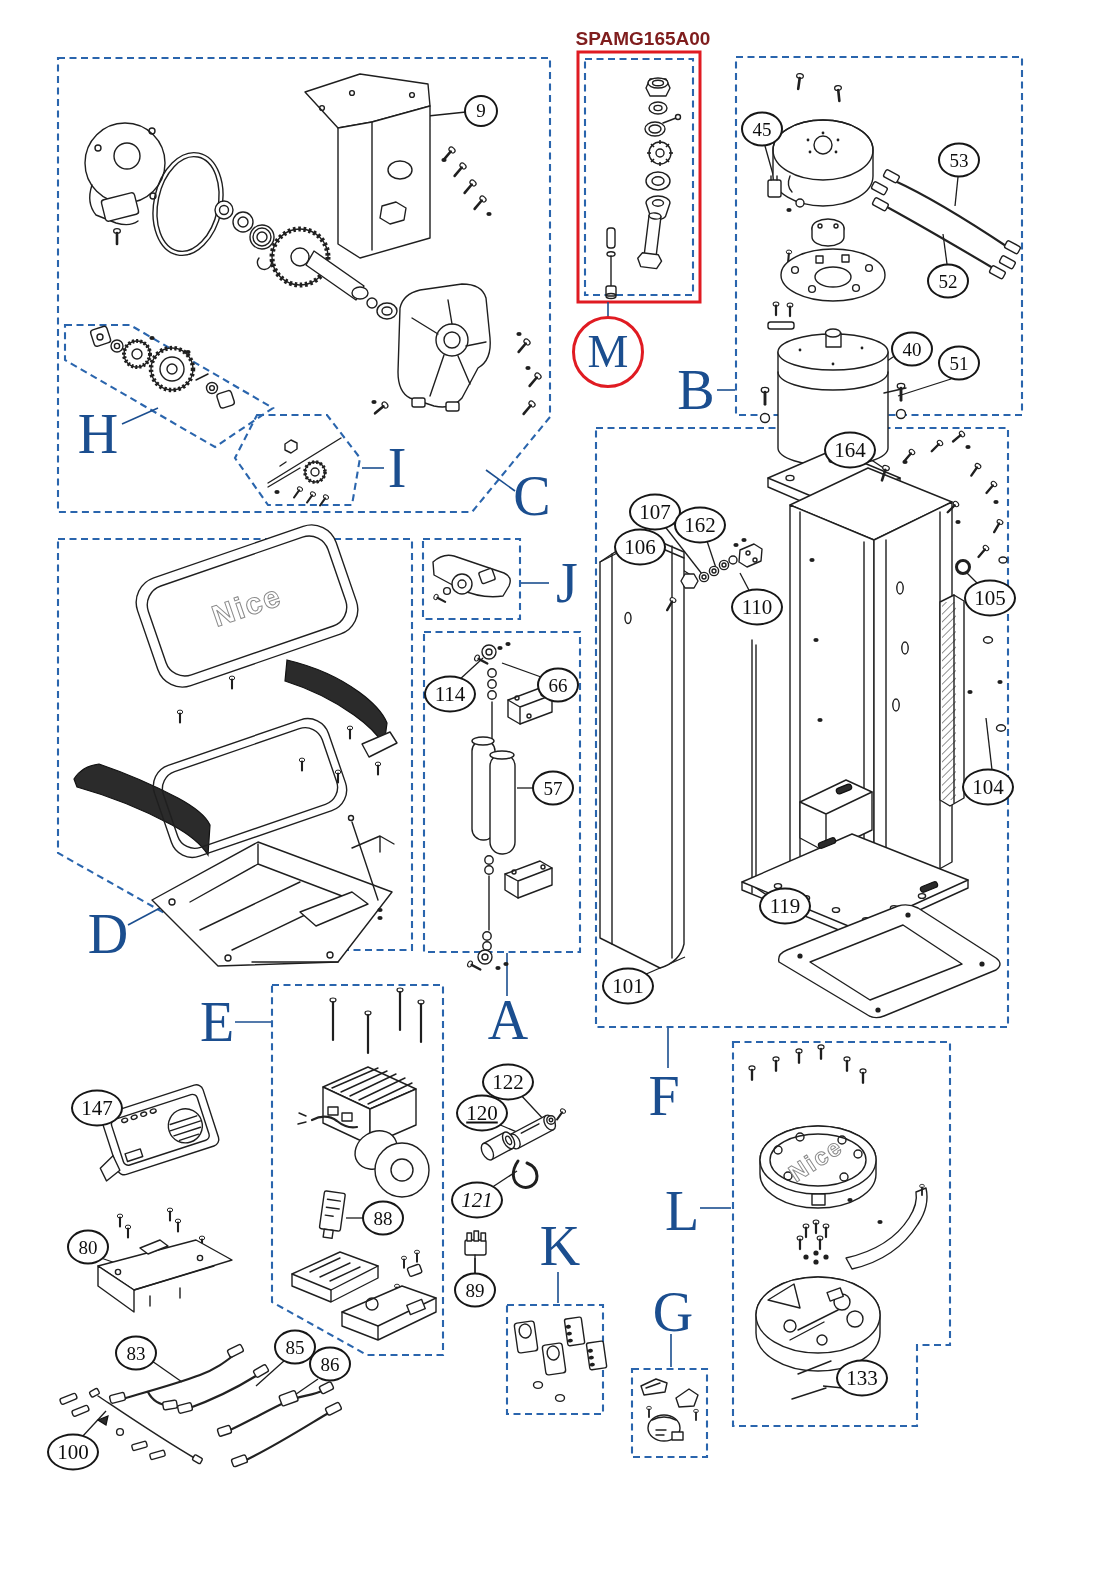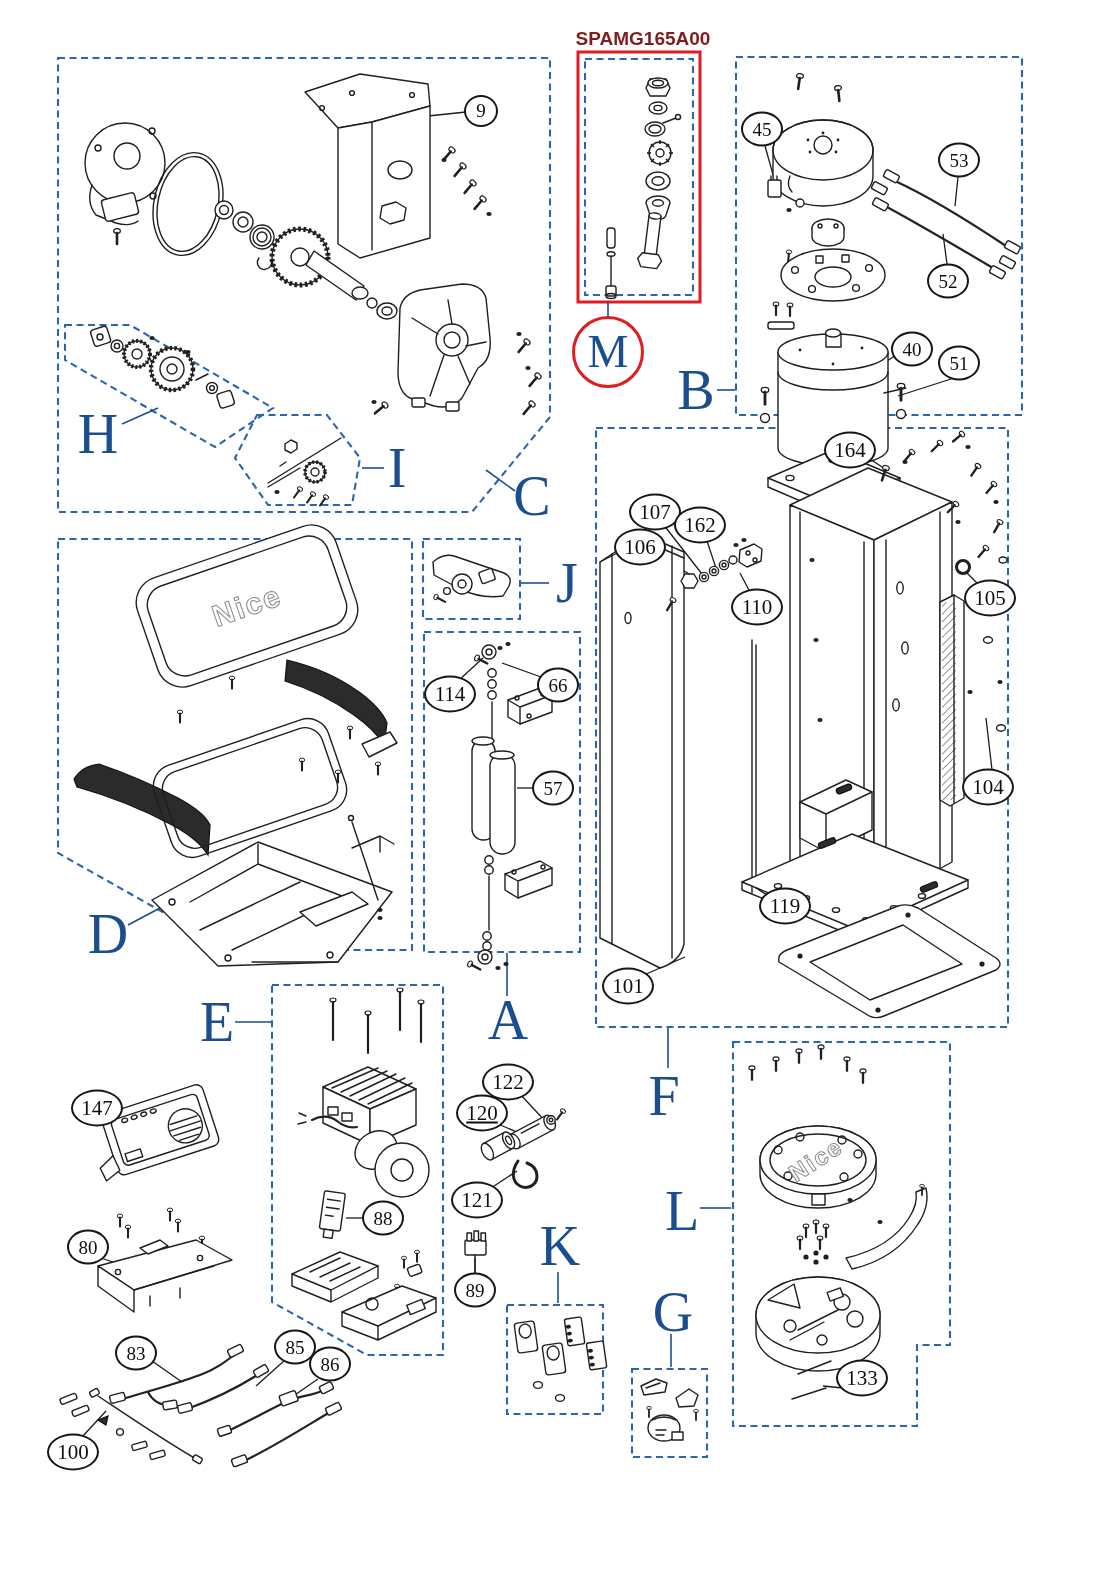--- a/index.html
+++ b/index.html
@@ -706,21 +706,21 @@
       <div class="callout s3" style="left: 757px; top: 607px;">110</div>
       <div class="callout s3" style="left: 990px; top: 598px;">105</div>
       <div class="callout s3" style="left: 988px; top: 787px;">104</div>
       <div class="callout s3" style="left: 785px; top: 906px;">119</div>
       <div class="callout s3" style="left: 628px; top: 986px;">101</div>
       <div class="callout s3" style="left: 450px; top: 694px;">114</div>
       <div class="callout s2" style="left: 558px; top: 685px;">66</div>
       <div class="callout s2" style="left: 553px; top: 788px;">57</div>
       <div class="callout s3" style="left: 508px; top: 1082px;">122</div>
       <div class="callout s3" style="left: 482px; top: 1113px; text-decoration: underline;">120</div>
-      <div class="callout s3" style="left: 477px; top: 1200px;">121</div>
+      <div class="callout s3" style="left: 477px; top: 1200px; font-style: italic;">121</div>
       <div class="callout s2" style="left: 475px; top: 1290px;">89</div>
       <div class="callout s3" style="left: 97px; top: 1108px;">147</div>
       <div class="callout s2" style="left: 88px; top: 1247px;">80</div>
       <div class="callout s2" style="left: 383px; top: 1218px;">88</div>
       <div class="callout s2" style="left: 136px; top: 1353px;">83</div>
       <div class="callout s2" style="left: 295px; top: 1347px;">85</div>
       <div class="callout s2" style="left: 330px; top: 1364px;">86</div>
       <div class="callout s3" style="left: 73px; top: 1452px;">100</div>
       <div class="callout s3" style="left: 862px; top: 1378px;">133</div>
       <div class="section-letter" style="left: 508px; top: 1020px;">A</div>

